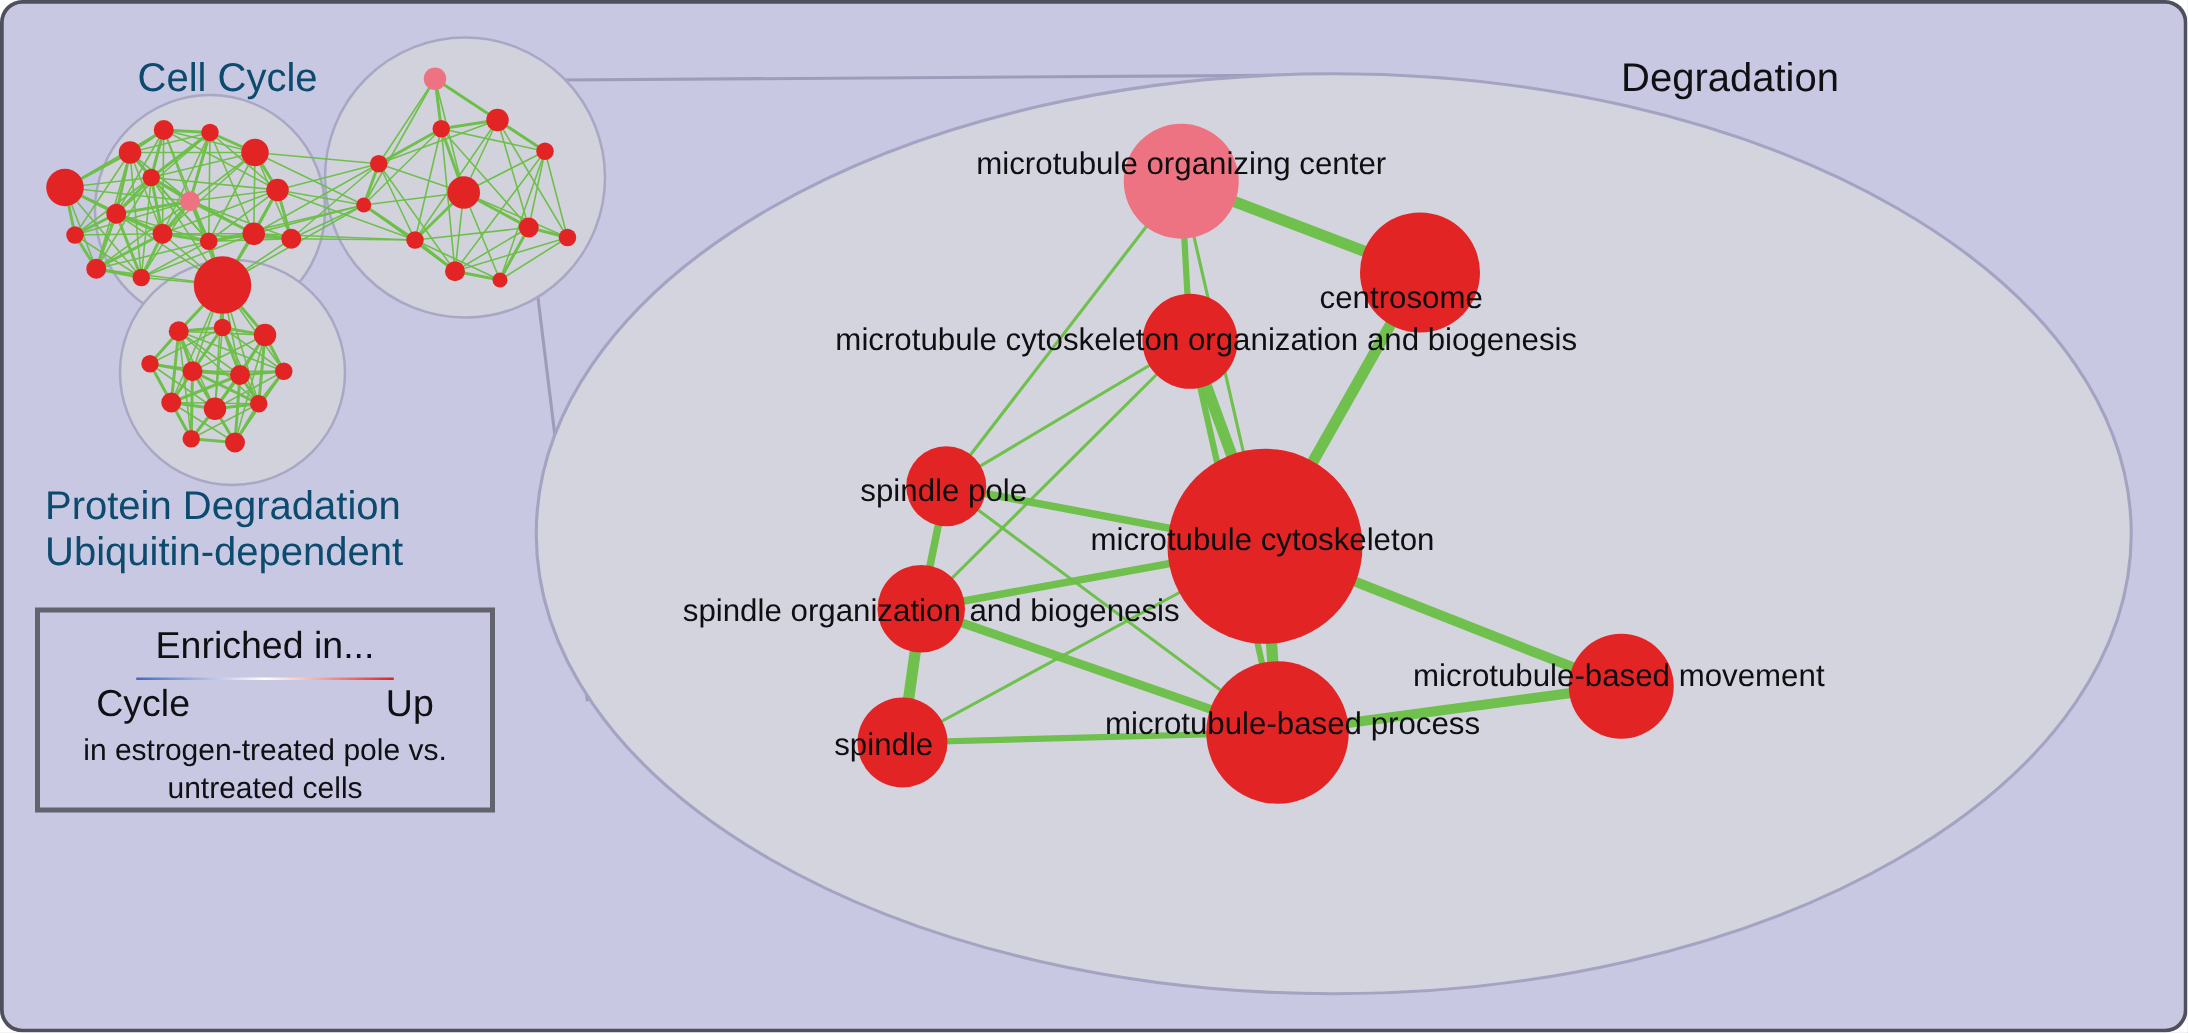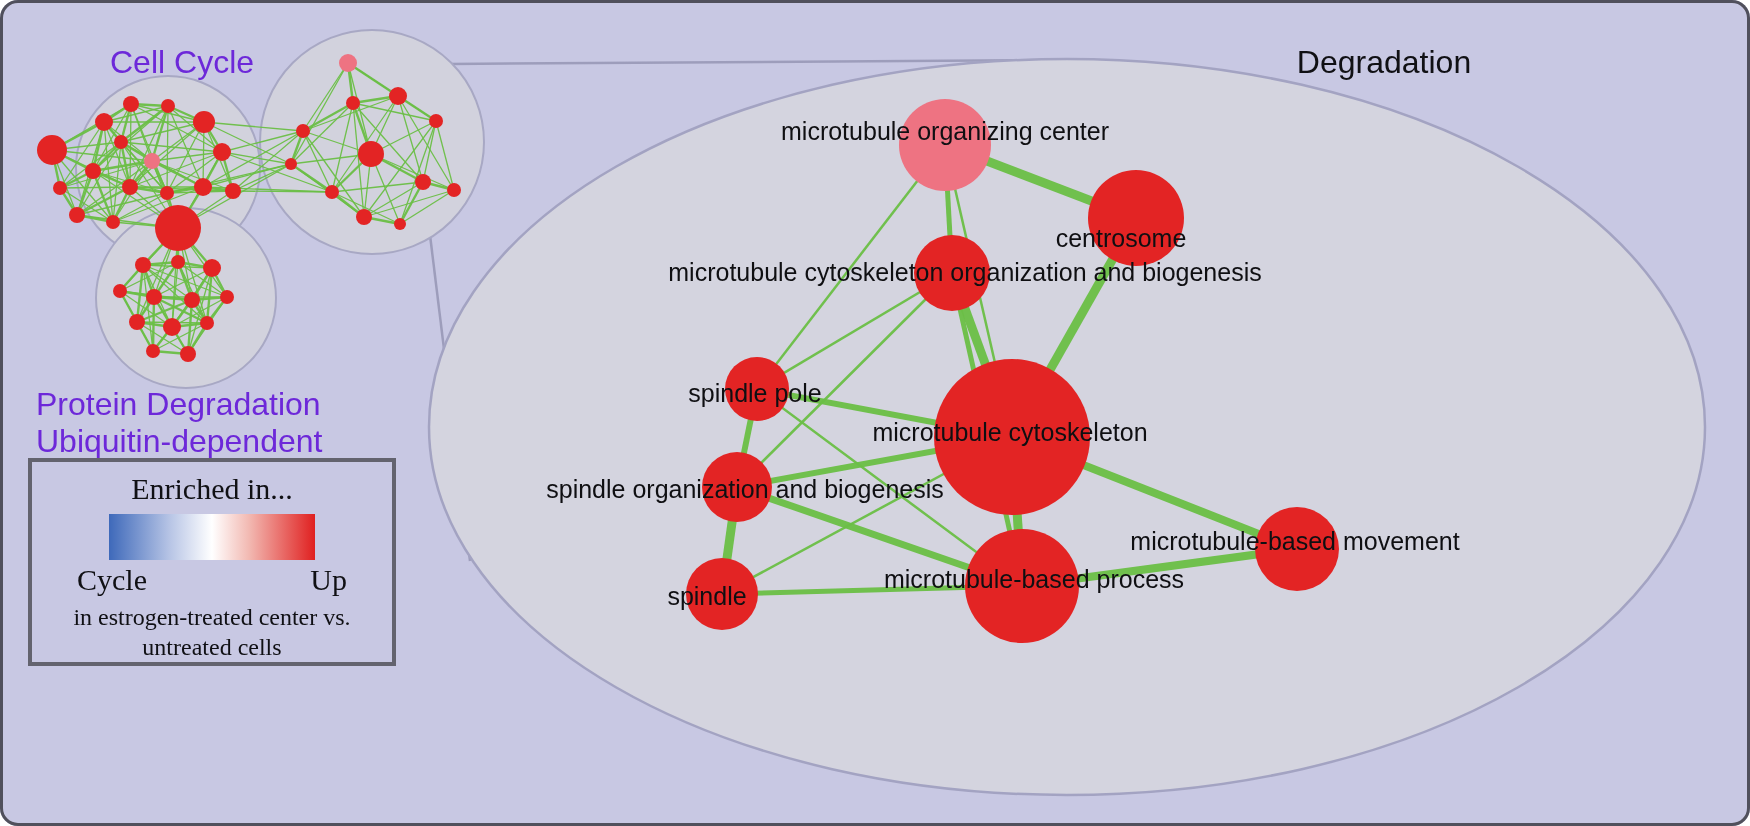--- a/index.html
+++ b/index.html
@@ -4,27 +4,27 @@
 <style>
   html,body{margin:0;padding:0;background:#ffffff;font-family:"Liberation Sans",sans-serif;}
   .canvas{
     position:relative;width:1750px;height:826px;border-radius:18px;overflow:hidden;
     box-shadow:inset 0 0 0 3px #50505c;
   }
   #net{position:absolute;left:0;top:0;}
   svg text{font-family:"Liberation Sans",sans-serif;}
   .lbl{position:absolute;font-size:32px;line-height:37px;}
   .lbl span{display:block;}
-  .gray{color:#6d28d9;}
+  .gray{color:#0c4a6e;}
   .black{color:#101014;}
   .title-right{left:1214px;top:44px;width:340px;text-align:center;}
   .legend{
-    position:absolute;left:28px;top:458px;width:368px;height:208px;
+    position:absolute;left:28px;top:486px;width:368px;height:164px;
     border:4px solid #63636e;box-sizing:border-box;
-    display:flex;flex-direction:column;align-items:center;color:#101014;font-family:Liberation Serif, serif;
+    display:flex;flex-direction:column;align-items:center;color:#101014;
   }
   .legend-title{font-size:30px;margin-top:10px;}
   .legend-bar{width:206px;height:47px;margin-top:8px;}
   .legend-row{width:270px;display:flex;justify-content:space-between;font-size:30px;margin-top:3px;}
   .legend-caption{font-size:24px;line-height:30px;text-align:center;margin-top:5px;}
 </style>
 </head>
 <body>
 
 <div class="canvas" style="background: rgb(200, 200, 227);">
@@ -348,18 +348,18 @@
   </div>
 
   <div class="legend">
     <div class="legend-title">Enriched in...</div>
     <div class="legend-bar" style="background: linear-gradient(90deg, rgb(62, 105, 186) 0%, rgb(185, 198, 230) 30%, rgb(255, 255, 255) 50%, rgb(242, 185, 178) 68%, rgb(224, 32, 32) 100%);"></div>
     <div class="legend-row">
       <span>Cycle</span>
       <span>Up</span>
     </div>
     <div class="legend-caption">
-      <span>in estrogen-treated center</span>
+      <span>in estrogen-treated pole</span>
       <span>vs. untreated cells</span>
     </div>
   </div>
 
 </div>
 
 </body></html>

